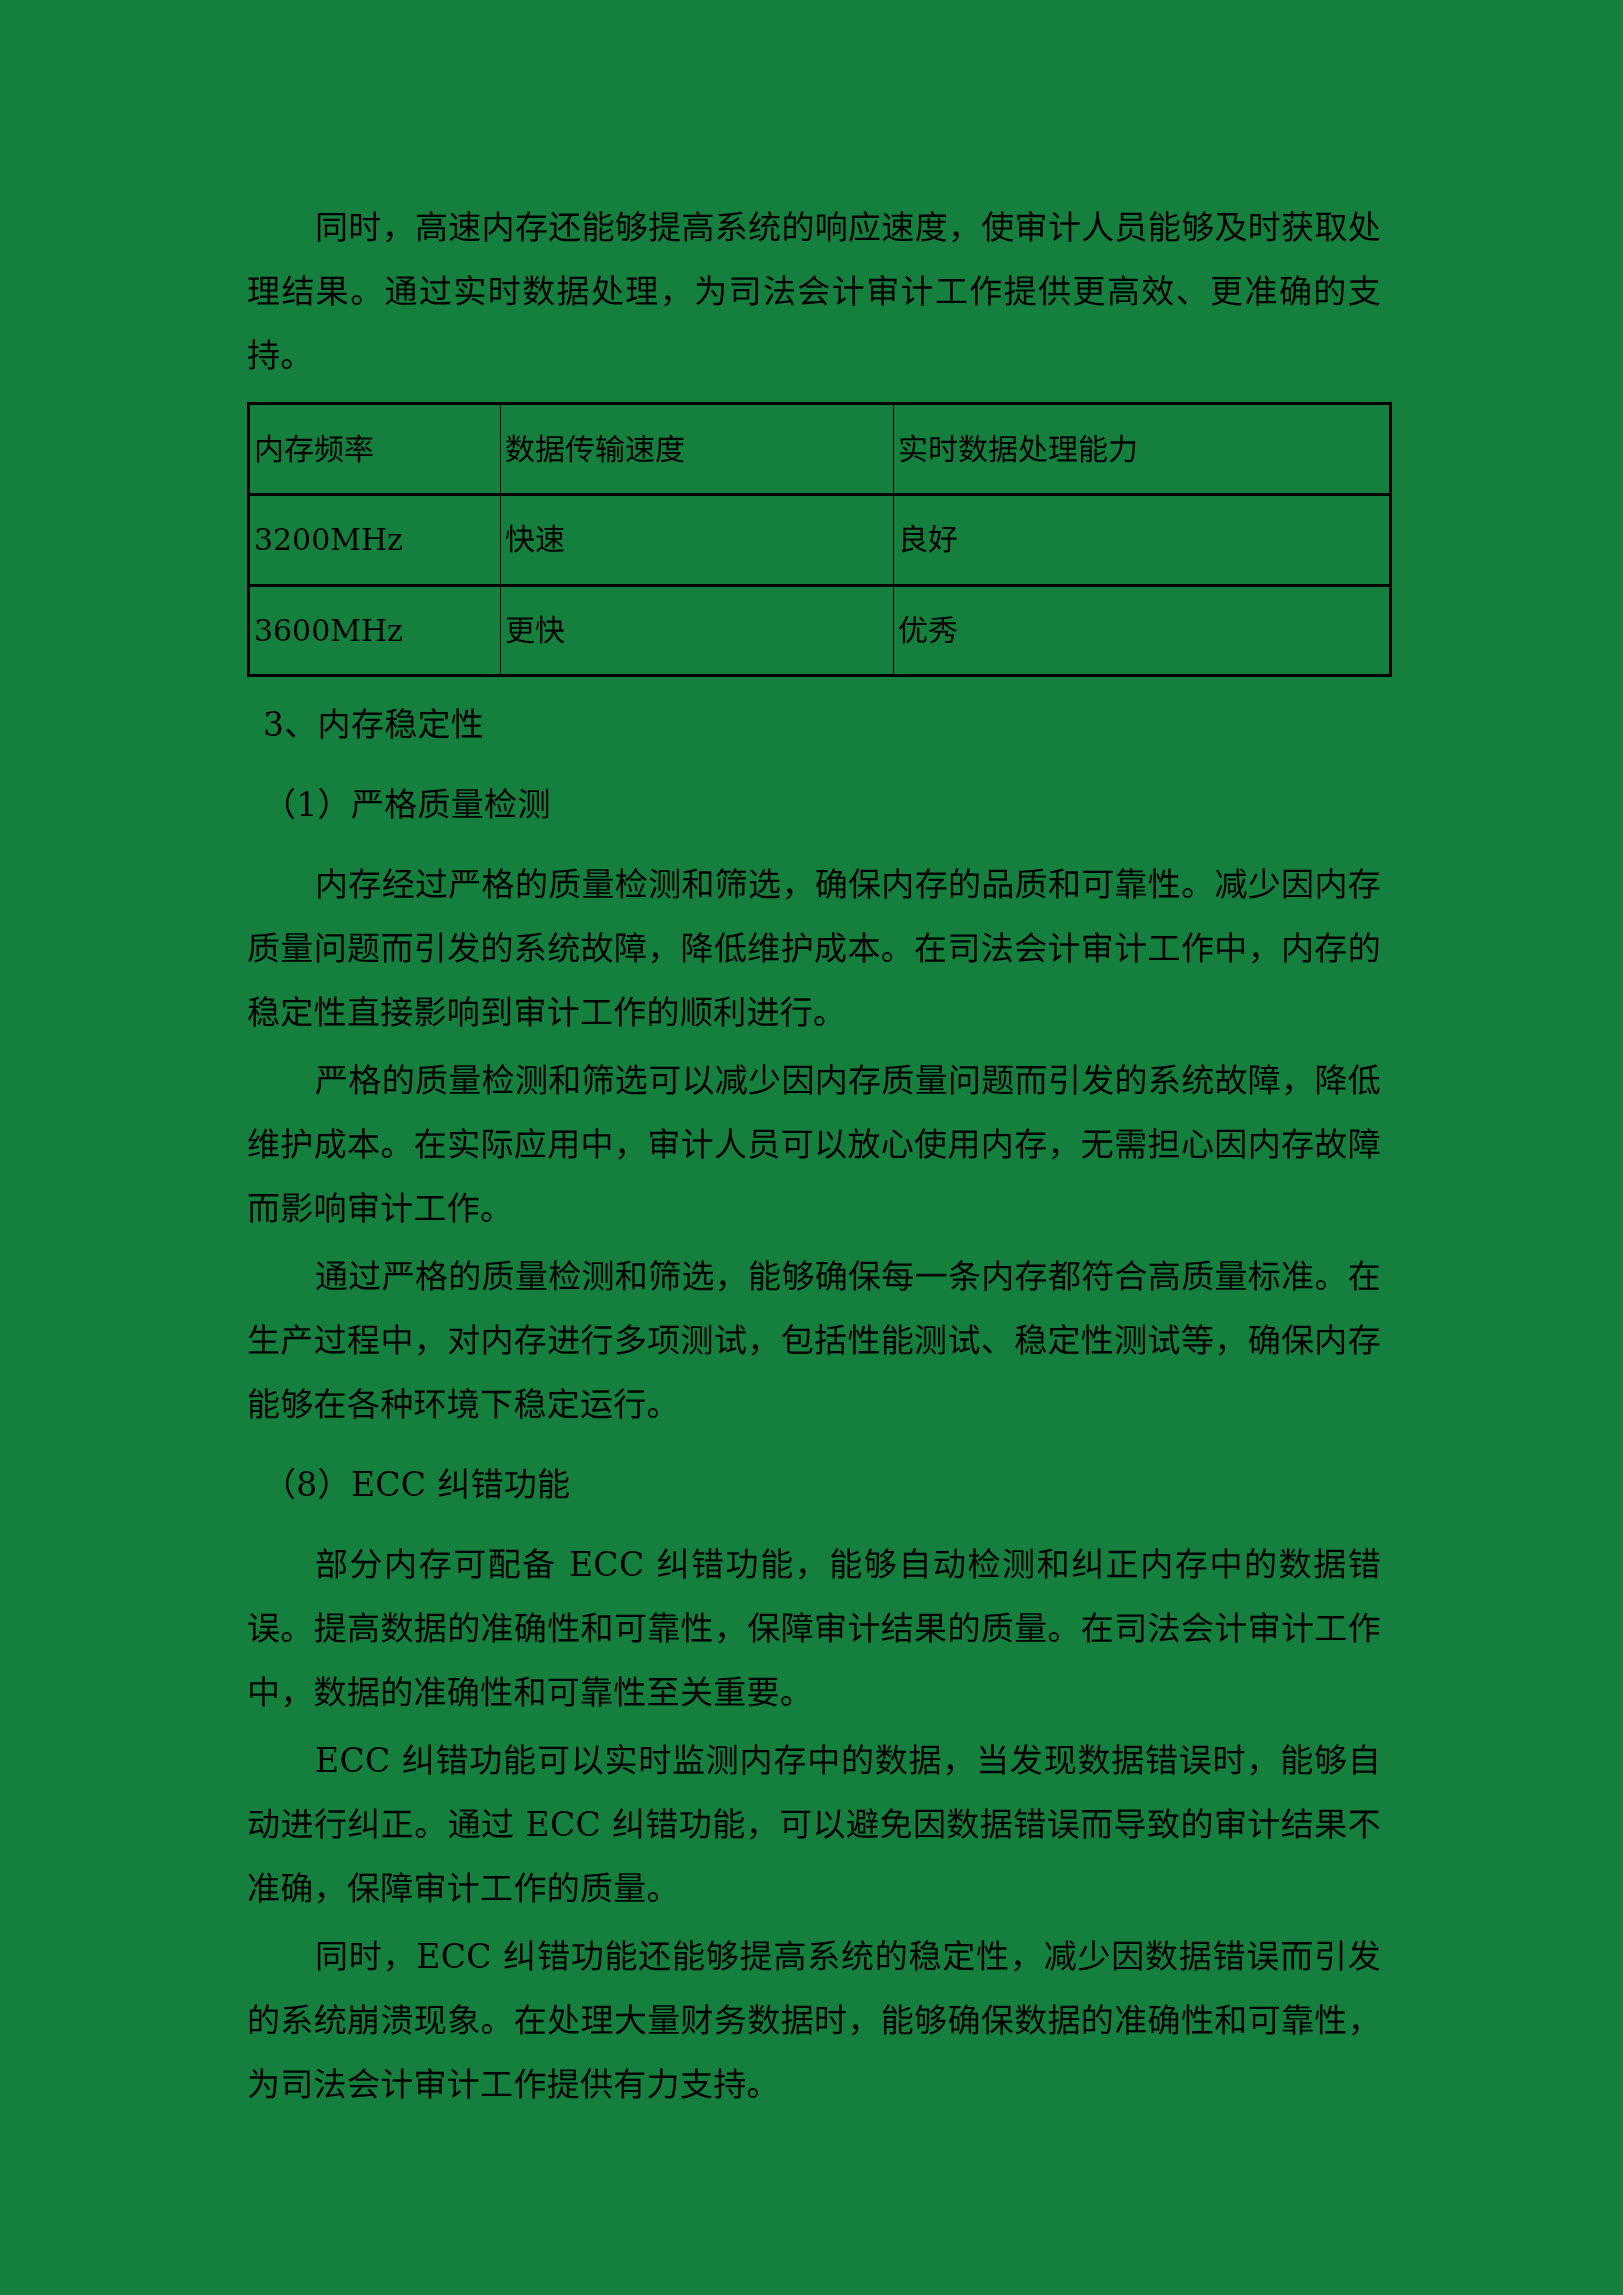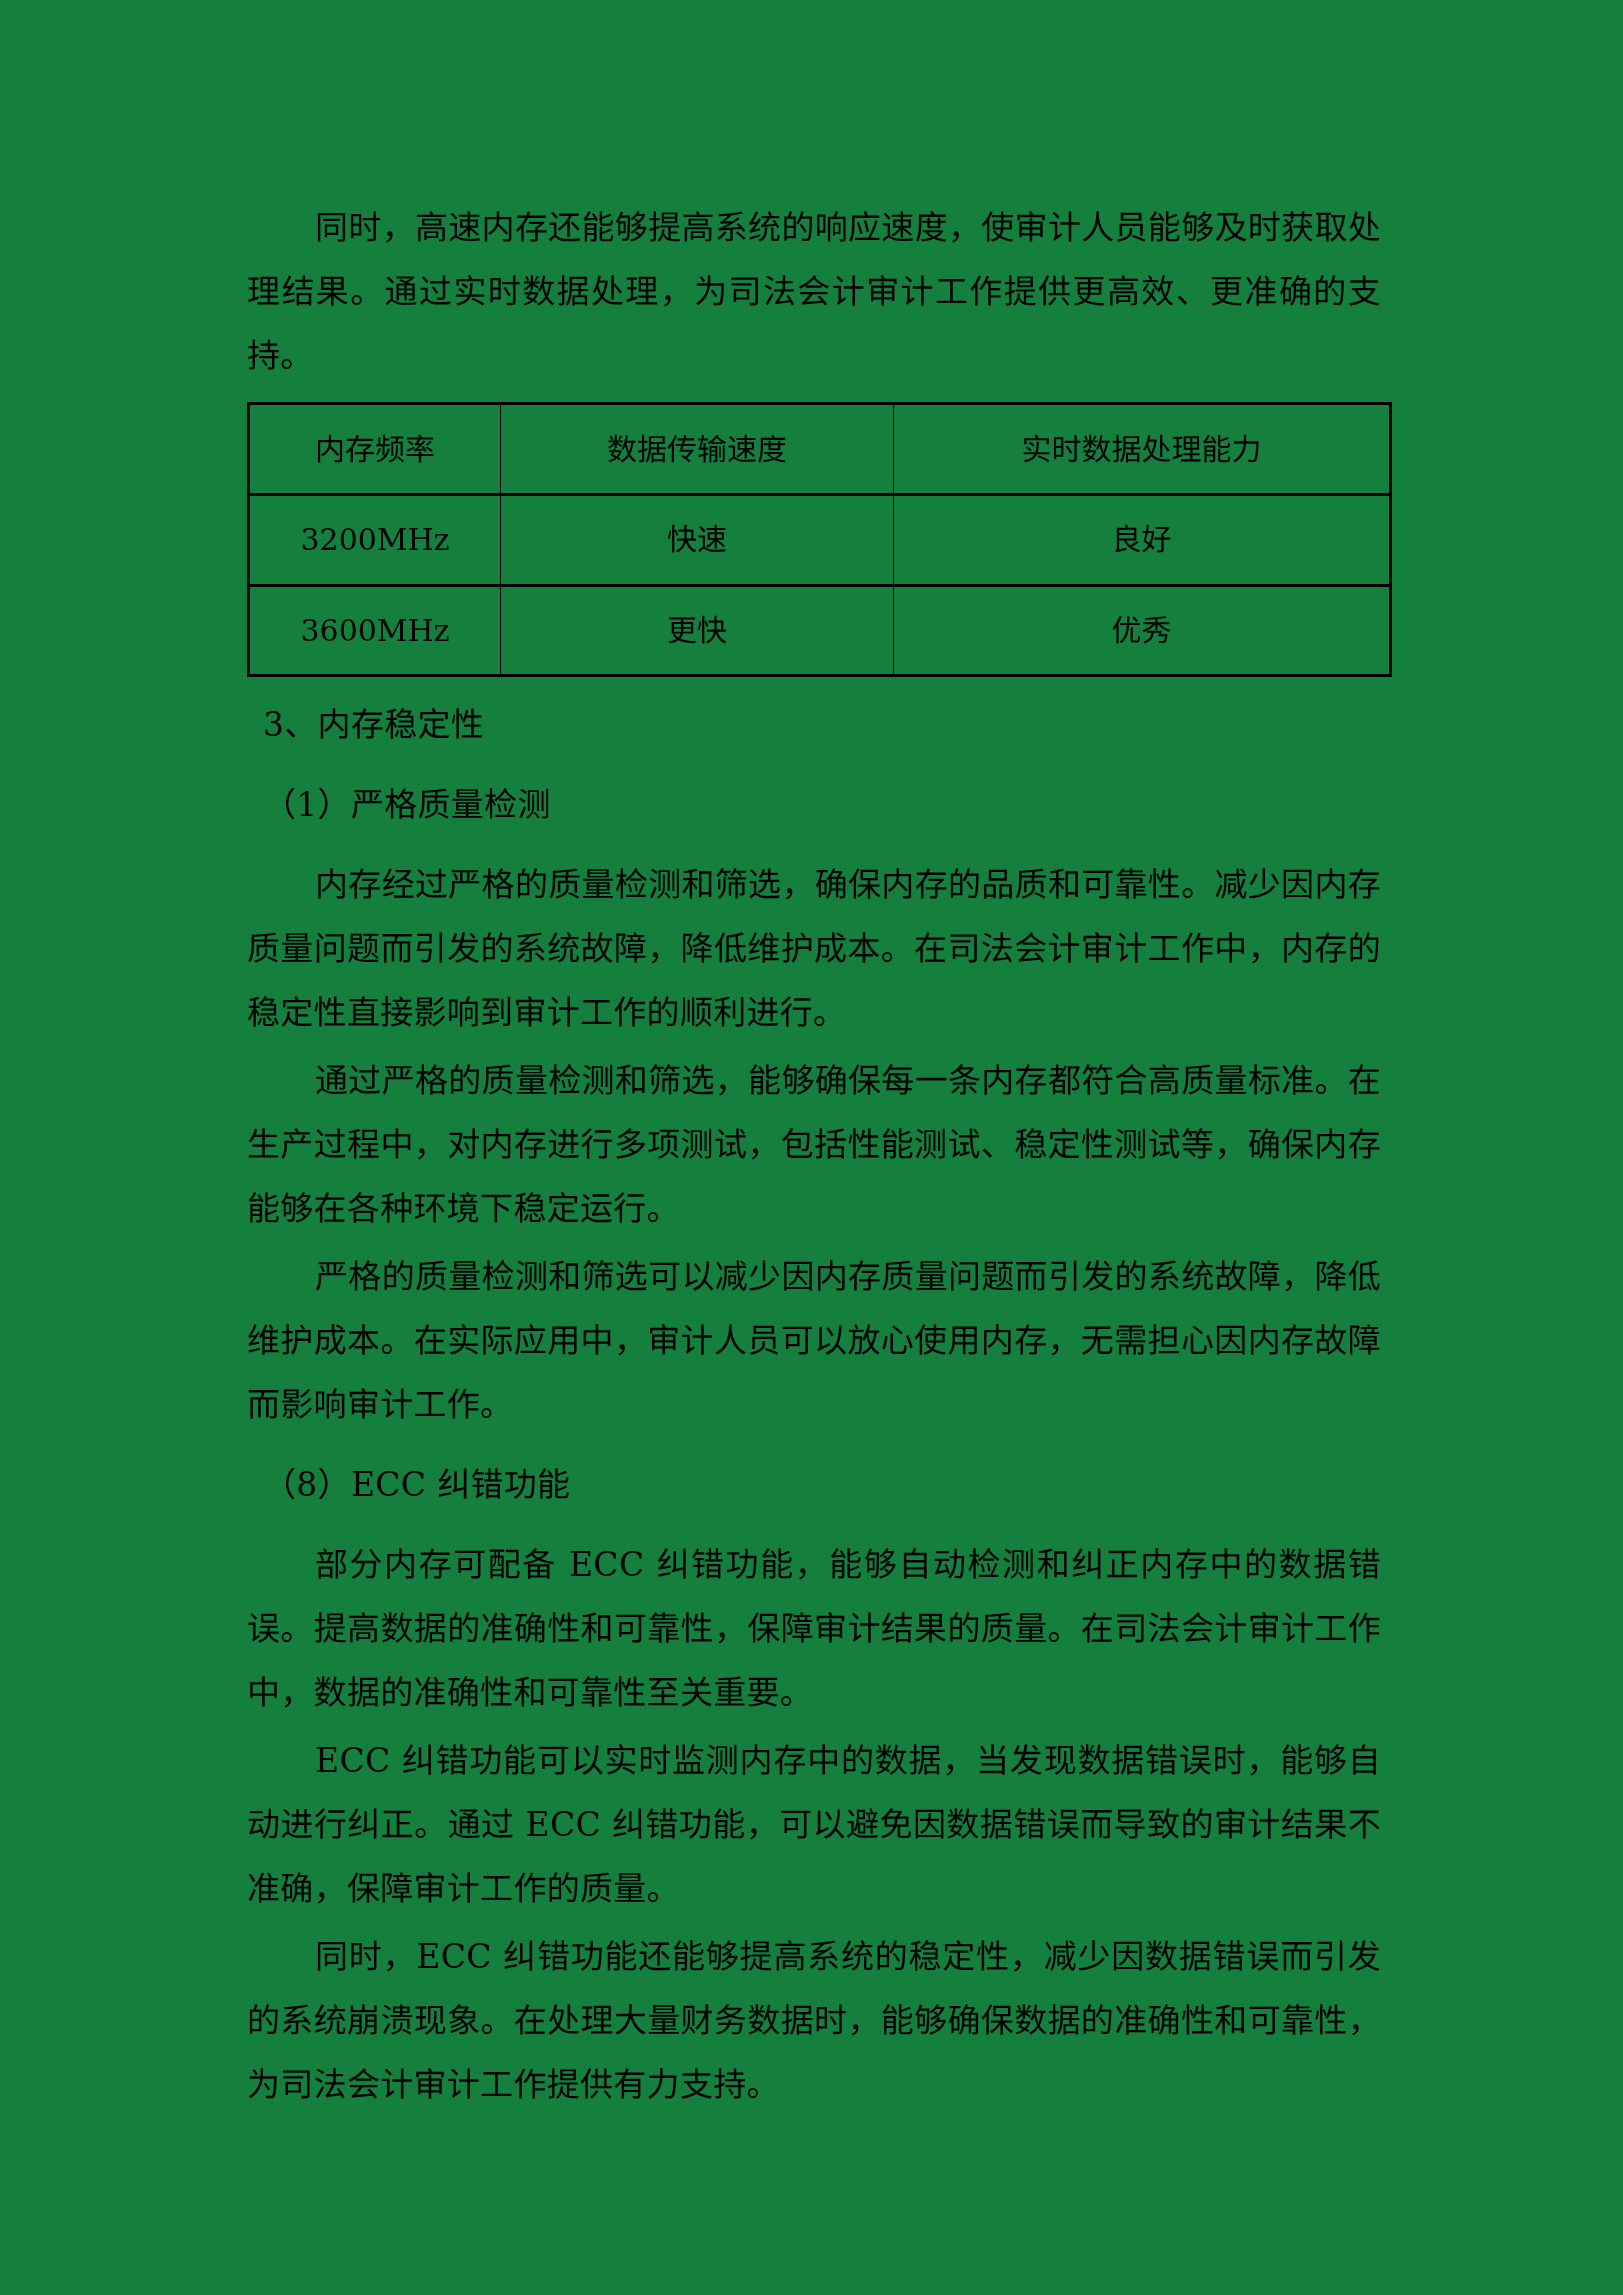--- a/index.html
+++ b/index.html
@@ -51,21 +51,21 @@
     margin: 14.4px 0 11.8px 0;
     width: 1142px;
   }
   table.spec-table {
     border-collapse: collapse;
     width: 100%;
     table-layout: fixed;
   }
   table.spec-table td {
     border: 1.3px solid #000000;
-    text-align: center;
+    text-align: left;
     vertical-align: middle;
     font-size: 30px;
     line-height: 39px;
     height: 64px;
     padding: 11.8px 3.9px;
     font-family: "DejaVu Serif", "Liberation Serif", serif;
   }
   table.spec-table col.c1 { width: 252px; }
   table.spec-table col.c2 { width: 393px; }
   table.spec-table col.c3 { width: 497px; }
@@ -113,22 +113,22 @@
         </tr>
       </tbody>
     </table>
   </div>
 
   <p class="heading">3、内存稳定性</p>
 
   <p class="sub-heading">（1）严格质量检测</p>
 
   <p class="para">内存经过严格的质量检测和筛选，确保内存的品质和可靠性。减少因内存质量问题而引发的系统故障，降低维护成本。在司法会计审计工作中，内存的稳定性直接影响到审计工作的顺利进行。</p>
+  <p class="para">严格的质量检测和筛选可以减少因内存质量问题而引发的系统故障，降低维护成本。在实际应用中，审计人员可以放心使用内存，无需担心因内存故障而影响审计工作。</p>
   <p class="para">通过严格的质量检测和筛选，能够确保每一条内存都符合高质量标准。在生产过程中，对内存进行多项测试，包括性能测试、稳定性测试等，确保内存能够在各种环境下稳定运行。</p>
-  <p class="para">严格的质量检测和筛选可以减少因内存质量问题而引发的系统故障，降低维护成本。在实际应用中，审计人员可以放心使用内存，无需担心因内存故障而影响审计工作。</p>
 
   <p class="sub-heading">（8）ECC 纠错功能</p>
 
   <p class="para">部分内存可配备 ECC 纠错功能，能够自动检测和纠正内存中的数据错误。提高数据的准确性和可靠性，保障审计结果的质量。在司法会计审计工作中，数据的准确性和可靠性至关重要。</p>
   <p class="para">ECC 纠错功能可以实时监测内存中的数据，当发现数据错误时，能够自动进行纠正。通过 ECC 纠错功能，可以避免因数据错误而导致的审计结果不准确，保障审计工作的质量。</p>
   <p class="para">同时，ECC 纠错功能还能够提高系统的稳定性，减少因数据错误而引发的系统崩溃现象。在处理大量财务数据时，能够确保数据的准确性和可靠性，为司法会计审计工作提供有力支持。</p>
 
 </div>
 
 

